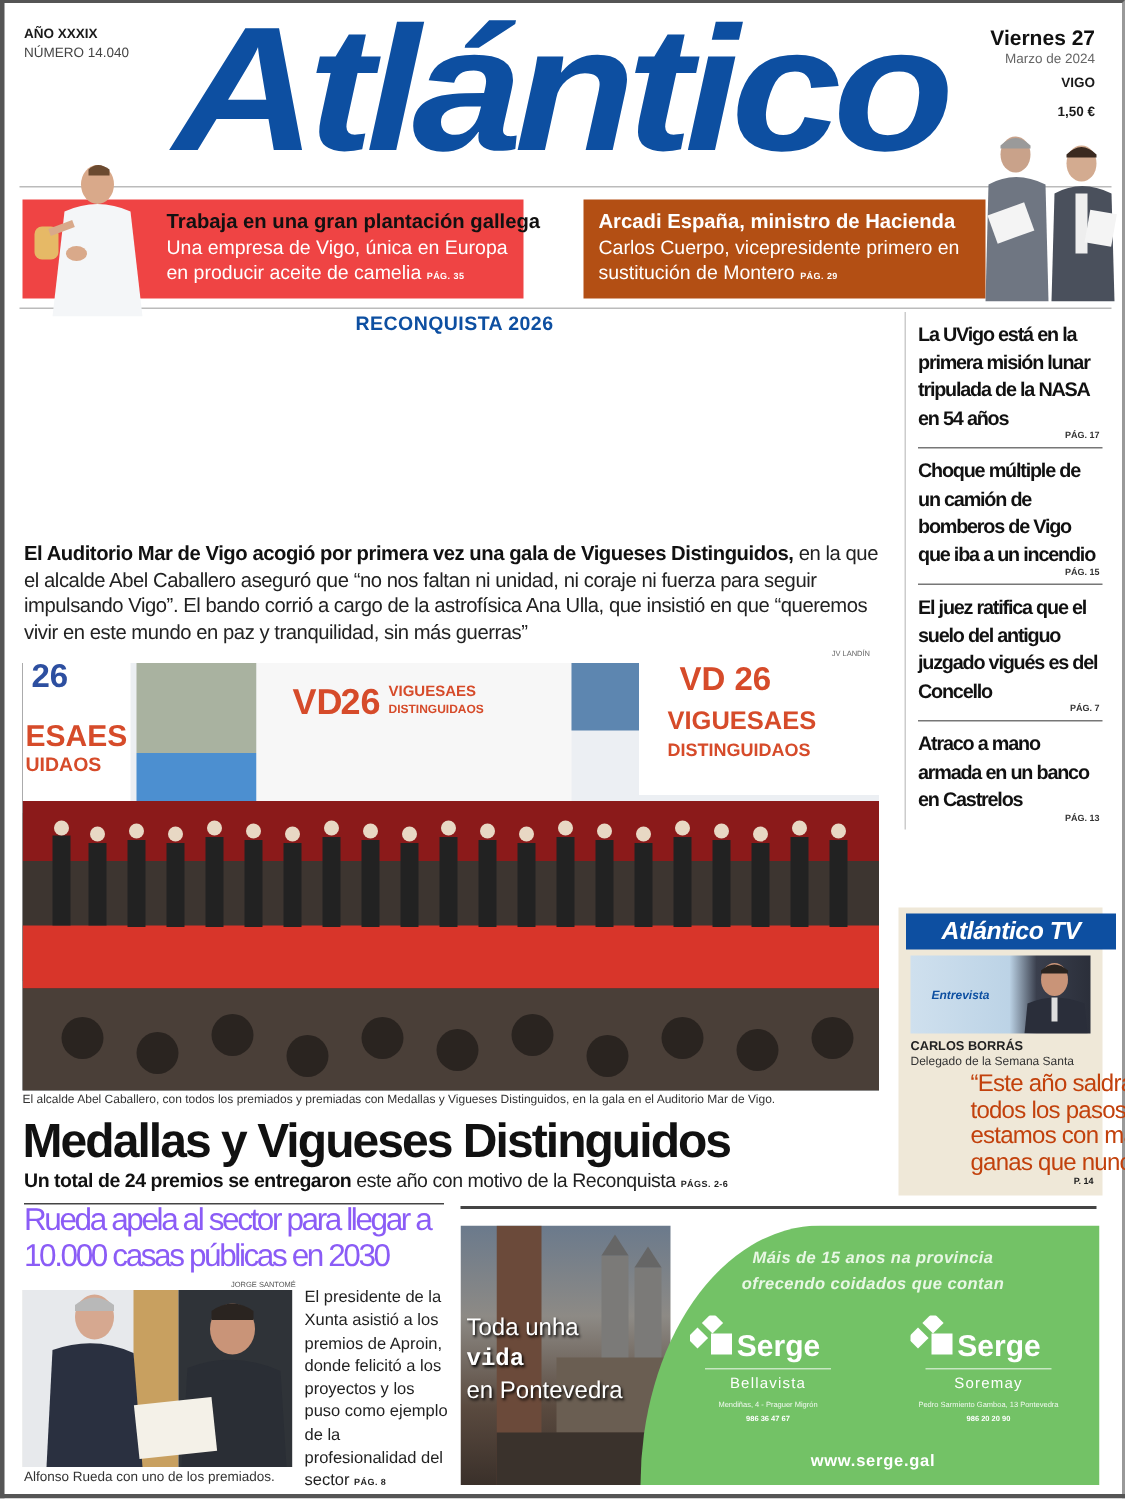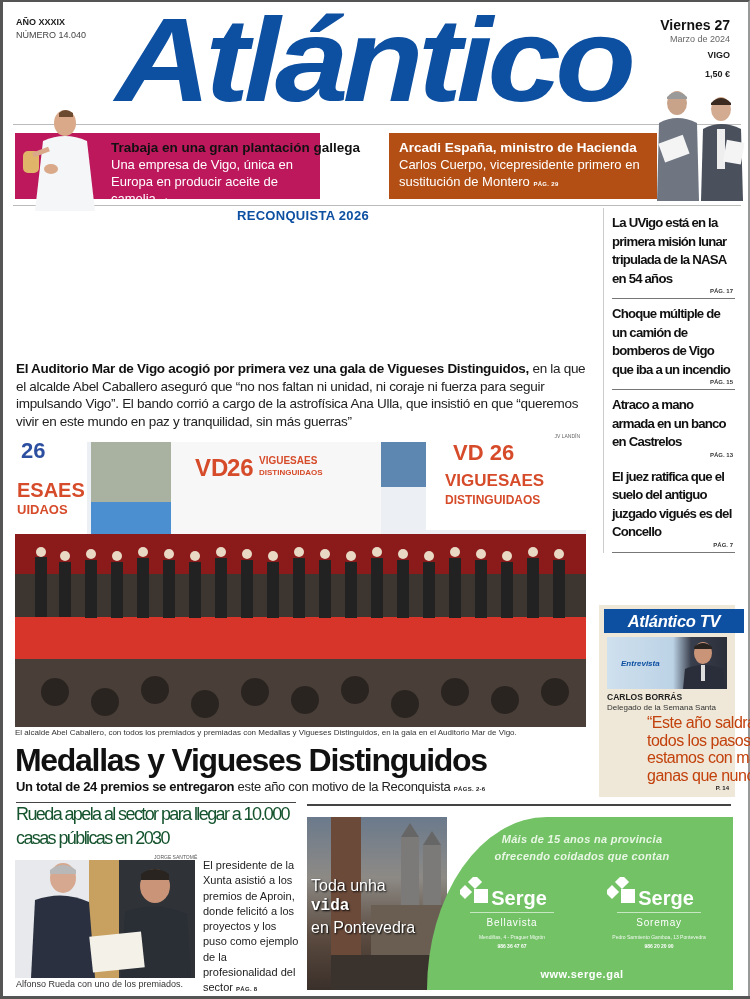--- a/index.html
+++ b/index.html
@@ -14,21 +14,21 @@
     .logo { position: absolute; left: 100px; top: -4px; width: 540px; height: 124px; font-family: "Liberation Sans", sans-serif; font-weight: bold; font-style: italic; font-size: 118px; letter-spacing: -5px; color: #0d4fa1; line-height: 124px; text-align: center; transform: scaleX(1.12); transform-origin: center; }
     .meta-right { position: absolute; right: 18px; top: 15px; text-align: right; }
     .meta-right .day { font-weight: bold; font-size: 14px; color: #111; }
     .meta-right .month { font-size: 9px; color: #666; margin-top: 1px; }
     .meta-right .city { font-size: 9px; font-weight: bold; margin-top: 6px; }
     .meta-right .price { font-size: 9px; font-weight: bold; margin-top: 9px; }
 
     
     .teaser-row { position: absolute; left: 10px; top: 122px; width: 728px; height: 82px; border-top: 1px solid #bbb; border-bottom: 1px solid #bbb; }
     .teaser { position: absolute; top: 8px; height: 66px; color: #fff; padding: 6px 0 0 0; }
-    .teaser.left { left: 2px; width: 305px; background: #be185d; padding-left: 96px; }
+    .teaser.left { left: 2px; width: 334px; background: #ef4444; padding-left: 96px; }
     .teaser.right { left: 376px; width: 268px; background: #b34f14; padding-left: 10px; }
     .teaser .kicker { font-weight: bold; font-size: 13.5px; color: #111; line-height: 17px; white-space: nowrap; }
     .teaser.right .kicker { color: #fff; }
     .teaser .deck { font-size: 13px; line-height: 17px; color: #fff; }
     .teaser.left .deck { color: #fff; }
     .pag { font-size: 6px; font-weight: bold; letter-spacing: 0.3px; }
     .photo-scientist { position: absolute; left: -2px; top: -28px; width: 95px; height: 106px; }
     .photo-ministers { position: absolute; left: 640px; top: -36px; width: 92px; height: 112px; }
 
     
@@ -40,21 +40,21 @@
 
     .main-photo { position: absolute; left: 12px; top: 440px; width: 571px; height: 285px; overflow: hidden; background: #2a2a2a; }
     .caption { position: absolute; left: 12px; top: 726px; font-size: 8px; color: #333; }
 
     .h2 { position: absolute; left: 12px; top: 739px; font-size: 32px; line-height: 38px; letter-spacing: -1.3px; color: #111; }
     .h2-deck { position: absolute; left: 13px; top: 777px; font-size: 13px; color: #222; letter-spacing: -0.3px; }
     .h2-deck b { color: #111; }
 
     .divider-h { position: absolute; height: 1px; background: #444; }
 
-    .h3 { position: absolute; left: 13px; top: 800px; width: 285px; font-size: 18px; line-height: 24px; letter-spacing: -1.6px; color: #14532d; font-weight: normal; }
+    .h3 { position: absolute; left: 13px; top: 800px; width: 285px; font-size: 21px; line-height: 24px; letter-spacing: -1.6px; color: #8b5cf6; font-weight: normal; }
     .sub-photo { position: absolute; left: 12px; top: 858px; width: 180px; height: 118px; overflow: hidden; background: #ddd; }
     .sub-credit { position: absolute; left: 151px; top: 852px; font-size: 5px; color: #555; }
     .sub-caption { position: absolute; left: 13px; top: 977px; font-size: 9px; color: #333; }
     .sub-text { position: absolute; left: 200px; top: 856px; width: 98px; font-size: 11px; line-height: 15.3px; color: #222; }
 
     
     .ad { position: absolute; left: 304px; top: 815px; width: 426px; height: 173px; overflow: hidden; }
     .ad-photo { position: absolute; left: 0; top: 0; width: 140px; height: 173px; background: linear-gradient(180deg, #6b7a8c 0%, #8d8a85 35%, #5a4a3f 70%, #3a302a 100%); padding-left: 24px; }
     .ad-green { position: absolute; left: 120px; top: 0; width: 306px; height: 173px; background: #73c266; border-top-left-radius: 120px 173px; }
     .ad-photo-text { position: absolute; left: 4px; top: 58px; color: #fff; font-size: 16px; line-height: 21px; text-shadow: 1px 1px 2px #000; }
@@ -295,27 +295,27 @@
 
   <div class="right-col">
     <div class="brief">
       <div class="t">La UVigo está en la primera misión lunar tripulada de la NASA en 54 años</div>
       <div class="p">PÁG. 17</div>
     </div>
     <div class="brief">
       <div class="t">Choque múltiple de un camión de bomberos de Vigo que iba a un incendio</div>
       <div class="p">PÁG. 15</div>
     </div>
+    <div class="brief">
+      <div class="t">El juez ratifica que el suelo del antiguo juzgado vigués es del Concello</div>
+      <div class="p">PÁG. 7</div>
+    </div>
     <div class="brief" style="border-bottom:none;">
       <div class="t">Atraco a mano armada en un banco en Castrelos</div>
       <div class="p">PÁG. 13</div>
-    </div>
-    <div class="brief">
-      <div class="t">El juez ratifica que el suelo del antiguo juzgado vigués es del Concello</div>
-      <div class="p">PÁG. 7</div>
     </div>
   </div>
 
   <div class="tv-box">
     <div class="tv-title">Atlántico TV</div>
     <div class="tv-photo">
       <svg width="120" height="52" viewBox="0 0 120 52" style="position:absolute;left:0;top:0;">
         <ellipse cx="96" cy="16" rx="9" ry="11" fill="#c99478"></ellipse>
         <path d="M87 10 Q96 2 105 10 L105 12 L87 12Z" fill="#2a2420"></path>
         <path d="M78 32 Q96 24 116 32 L118 52 L76 52Z" fill="#2a2e3a"></path>

